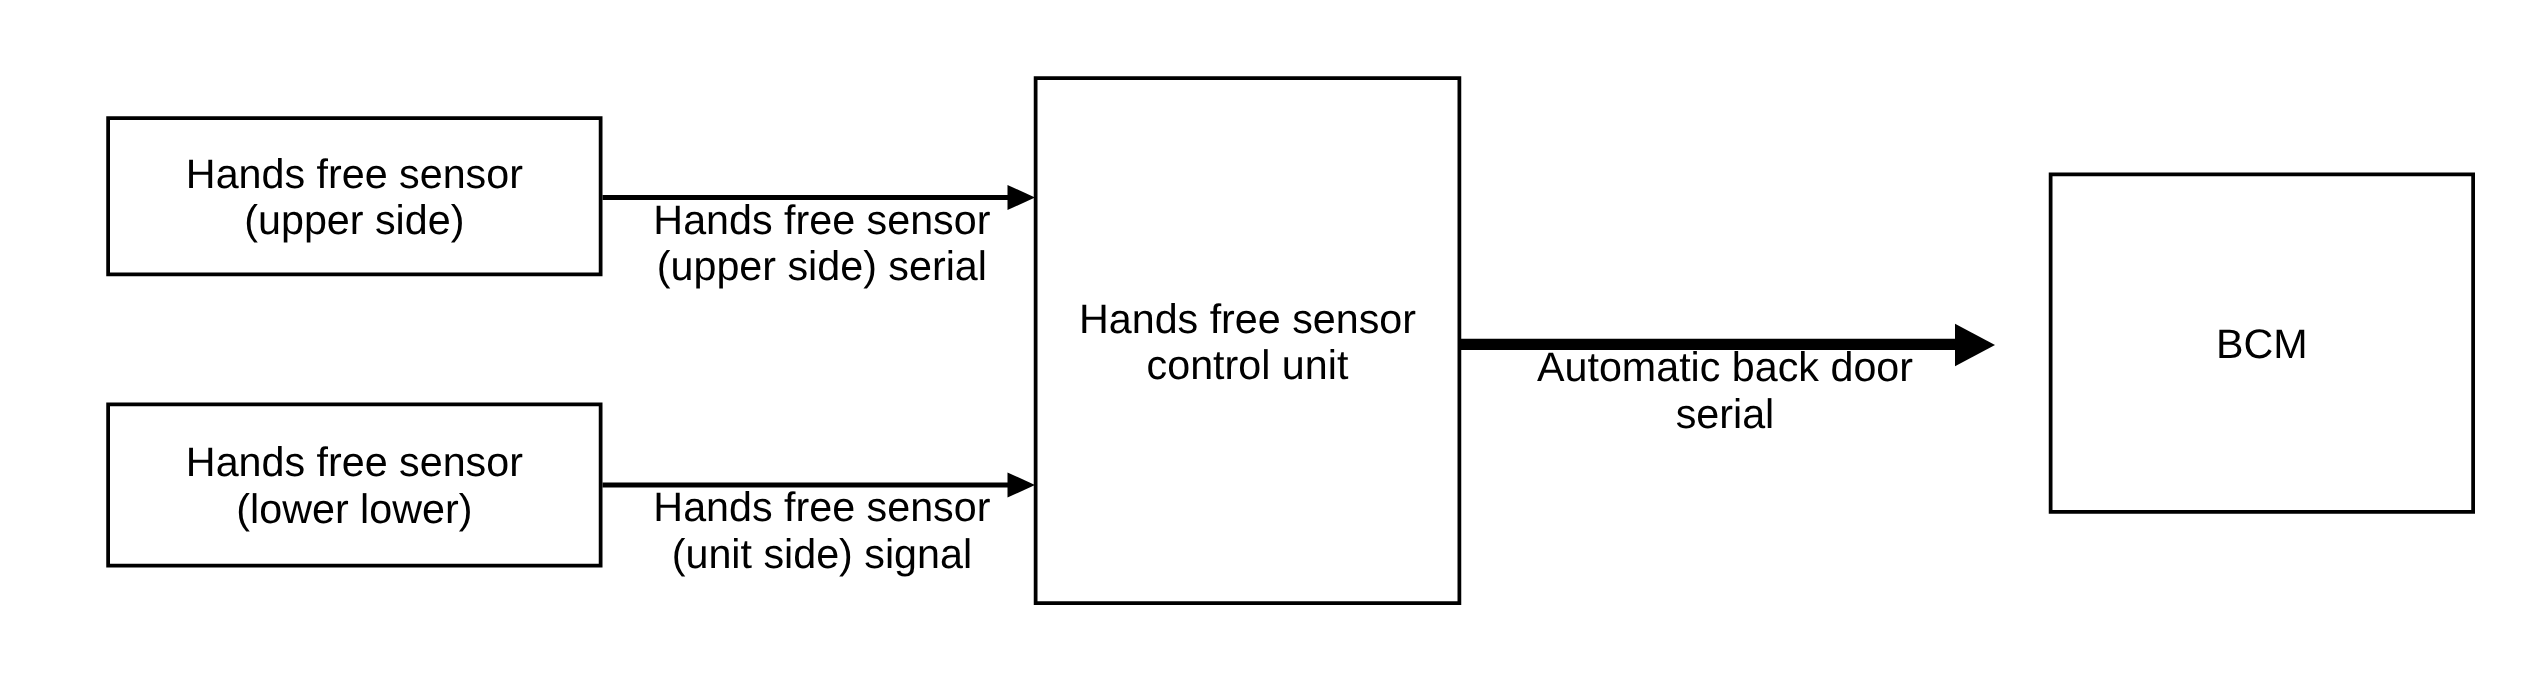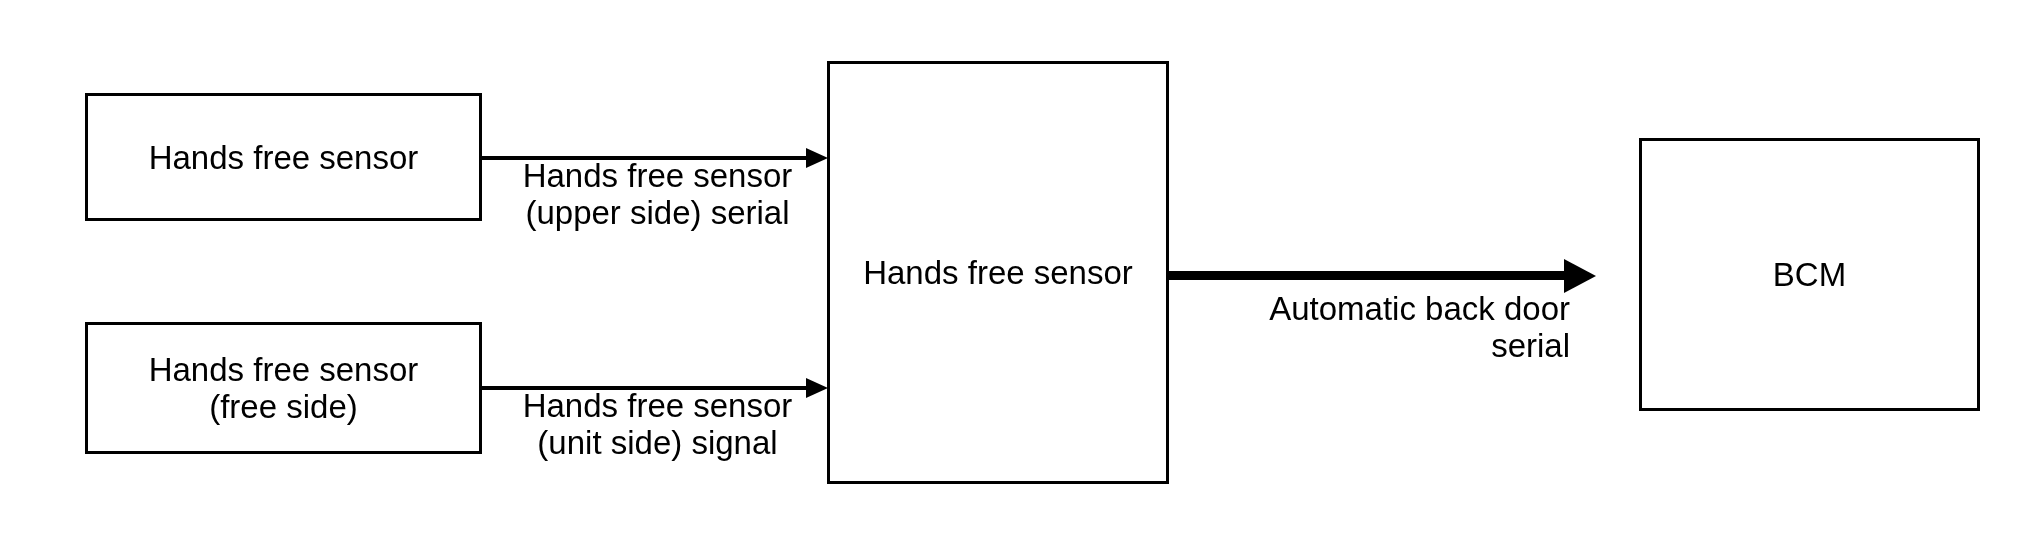--- a/index.html
+++ b/index.html
@@ -60,43 +60,45 @@
     border-top: 17px solid transparent;
     border-bottom: 17px solid transparent;
   }
 
   .edge-label {
     position: absolute;
     text-align: center;
   }
   .edge-label-upper { left: 490px;  top: 157px; width: 335px; }
   .edge-label-lower { left: 490px;  top: 387px; width: 335px; }
-  .edge-label-thick { left: 1190px; top: 290px; width: 380px; text-align: right; }
+  .edge-label-thick { left: 1190px; top: 275px; width: 380px; }
 </style>
 </head>
 <body>
 
 <div class="canvas">
 
   <div class="node node-upper">
     <div>
       <span class="tline">Hands free sensor</span>
+      <span class="tline">(upper side)</span>
     </div>
   </div>
 
   <div class="node node-lower">
     <div>
       <span class="tline">Hands free sensor</span>
-      <span class="tline">(free side)</span>
+      <span class="tline">(lower lower)</span>
     </div>
   </div>
 
   <div class="node node-ctrl">
     <div>
       <span class="tline">Hands free sensor</span>
+      <span class="tline">control unit</span>
     </div>
   </div>
 
   <div class="node node-bcm">
     <span>BCM</span>
   </div>
 
   <div class="edge-line edge-upper-line"></div>
   <div class="arrowhead arrowhead-thin arrowhead-upper"></div>
   <div class="edge-label edge-label-upper">

